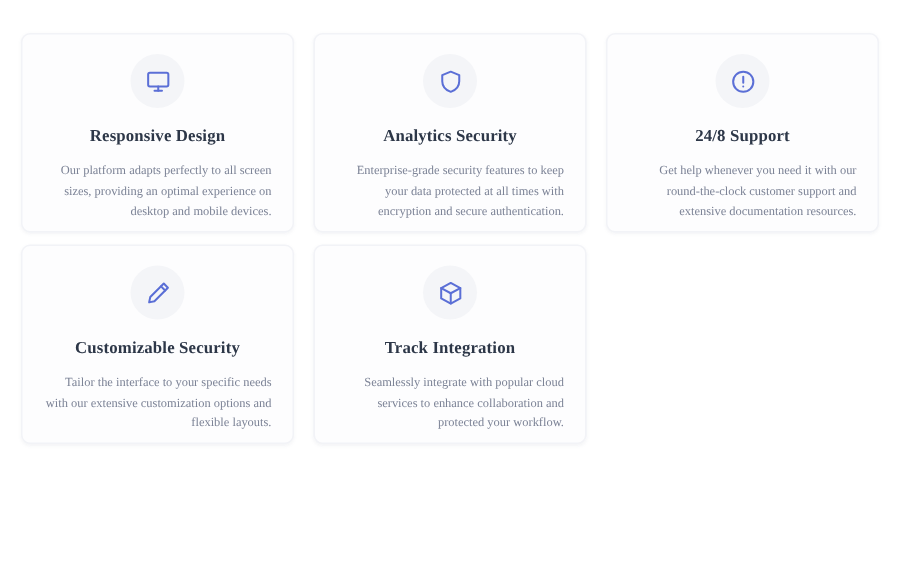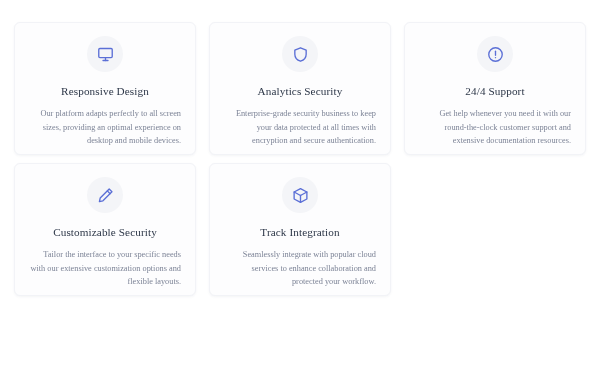--- a/index.html
+++ b/index.html
@@ -54,21 +54,21 @@
     display: block;
     stroke: #5b6fd6;
     fill: none;
     stroke-width: 1.9;
     stroke-linecap: round;
     stroke-linejoin: round;
   }
 
   .card-title {
     font-family: "Liberation Serif", serif;
-    font-weight: normal;
+    font-weight: bold;
     font-size: 11.2px;
     color: #2d3748;
     text-align: center;
     letter-spacing: 0.1px;
     margin: 0 0 10px 0;
     line-height: 1.1;
   }
 
   .card-desc {
     font-family: "Liberation Serif", serif;
@@ -101,34 +101,34 @@
 
   <div class="feature-card">
     <div class="icon-badge">
       <span>
         <svg viewBox="0 0 24 24">
           <path d="M12 2.5 L20 5.8 V11.5 C20 16.4 16.6 19.9 12 21.5 C7.4 19.9 4 16.4 4 11.5 V5.8 Z"></path>
         </svg>
       </span>
     </div>
     <h3 class="card-title">Analytics Security</h3>
-    <p class="card-desc">Enterprise-grade security business to keep your data protected at all times with encryption and secure authentication.</p>
+    <p class="card-desc">Enterprise-grade security features to keep your data protected at all times with encryption and secure authentication.</p>
   </div>
 
   <div class="feature-card">
     <div class="icon-badge">
       <span>
         <svg viewBox="0 0 24 24">
           <circle cx="12" cy="12" r="9.5"></circle>
           <line x1="12" y1="7.3" x2="12" y2="13"></line>
           <line x1="12" y1="16.4" x2="12" y2="16.5"></line>
         </svg>
       </span>
     </div>
-    <h3 class="card-title">24/4 Support</h3>
+    <h3 class="card-title">24/8 Support</h3>
     <p class="card-desc">Get help whenever you need it with our round-the-clock customer support and extensive documentation resources.</p>
   </div>
 
   <div class="feature-card">
     <div class="icon-badge">
       <span>
         <svg viewBox="0 0 24 24">
           <path d="M17.2 2.9 L21.1 6.8 L8.4 19.5 L3.4 20.6 L4.5 15.6 Z"></path>
           <line x1="14.6" y1="5.5" x2="18.5" y2="9.4"></line>
         </svg>

